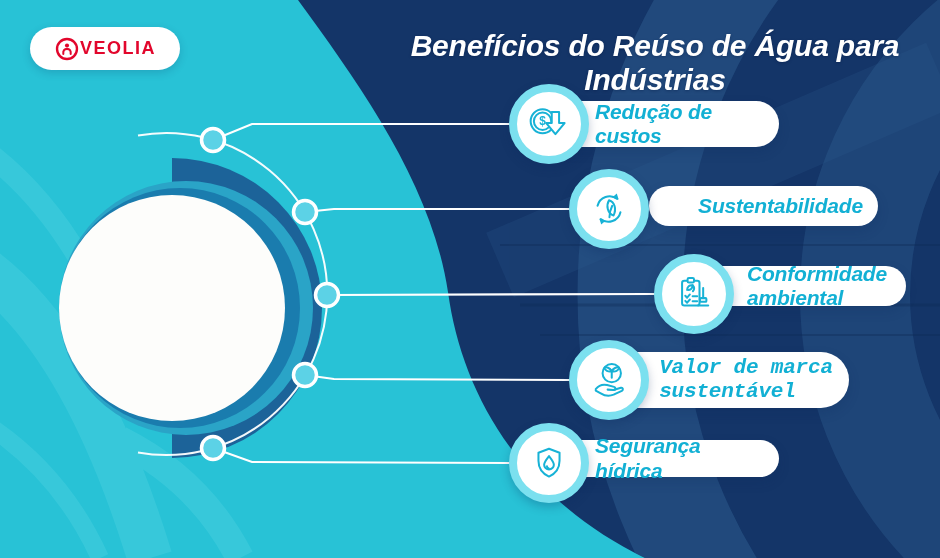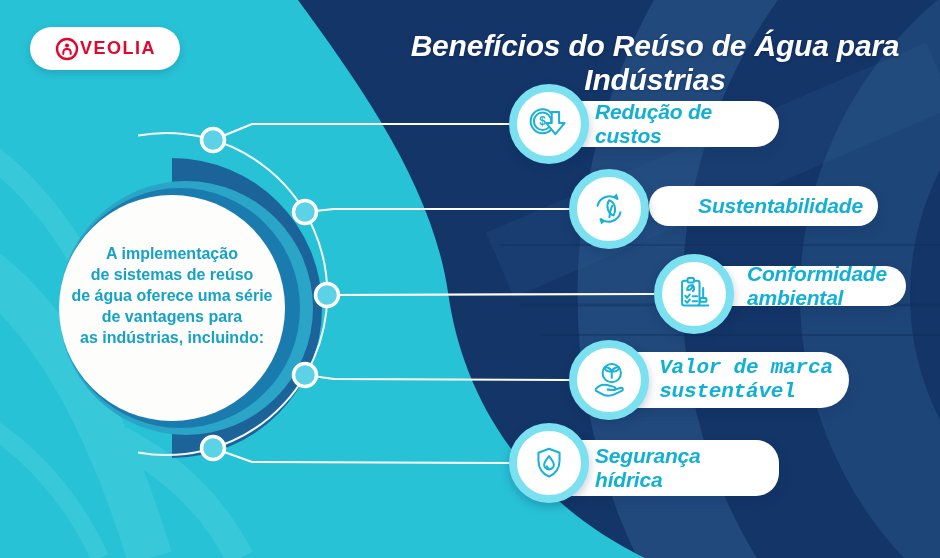--- a/index.html
+++ b/index.html
@@ -50,21 +50,21 @@
   }
   .pill-label{
     color:#12b0d4;font-weight:bold;font-style:italic;font-size:21px;
     letter-spacing:-0.2px;white-space:pre-line;line-height:1.15;
     padding-left:46px;padding-right:12px;
   }
   .pill-1{left:40px;top:17px;width:230px;height:46px;border-radius:23px;}
   .pill-2{left:40px;top:17px;width:229px;height:40px;border-radius:23px;margin-left:40px;}
   .pill-3{left:40px;top:12px;width:212px;height:40px;border-radius:28px;}
   .pill-4{left:40px;top:12px;width:240px;height:56px;border-radius:28px;font-family:Liberation Mono, monospace;}
-  .pill-5{left:40px;top:17px;width:230px;height:56px;border-radius:23px;}
+  .pill-5{left:40px;top:17px;width:230px;height:37px;border-radius:23px;}
 
   .benefit-1{left:509px;top:84px;}
   .benefit-2{left:569px;top:169px;}
   .benefit-3{left:654px;top:254px;}
   .benefit-4{left:569px;top:340px;}
   .benefit-5{left:509px;top:423px;}
 
   .ic{stroke:#17b2d6;stroke-width:2.2;fill:none;stroke-linecap:round;stroke-linejoin:round;}
   .icf{fill:#17b2d6;stroke:none;}
   .icw{fill:#ffffff;}
@@ -127,25 +127,20 @@
     <svg width="26" height="26" viewBox="0 0 24 24">
       <circle cx="12" cy="12" r="9.2" fill="none" stroke="#e2062c" stroke-width="2.2"></circle>
       <circle cx="12" cy="8.8" r="1.9" fill="#e2062c"></circle>
       <path d="M8.6,16.6 C8.2,13.6 9.6,11.9 12,11.9 C14.4,11.9 15.8,13.6 15.4,16.6" fill="none" stroke="#e2062c" stroke-width="1.9" stroke-linecap="round"></path>
     </svg>
     <span class="logo-text">VEOLIA</span>
   </div>
 
   <div class="title">Benefícios do Reúso de Água para Indústrias</div>
 
-  <div class="intro-text">A implementação
-de sistemas de reúso
-de água oferece uma série
-de vantagens para
-as indústrias, incluindo:</div>
 
   <div class="benefit benefit-1">
     <div class="icon-badge">
       <svg width="44" height="44" viewBox="0 0 48 48">
         <circle class="ic" cx="17" cy="21" r="13"></circle>
         <circle class="ic" cx="17" cy="21" r="9.5"></circle>
         <text x="17" y="25.5" text-anchor="middle" font-size="13" font-weight="bold" fill="#17b2d6">$</text>
         <path class="ic icw" d="M27,11 h8 v12 h6 L31,35 21,23 h6 Z"></path>
       </svg>
     </div>

